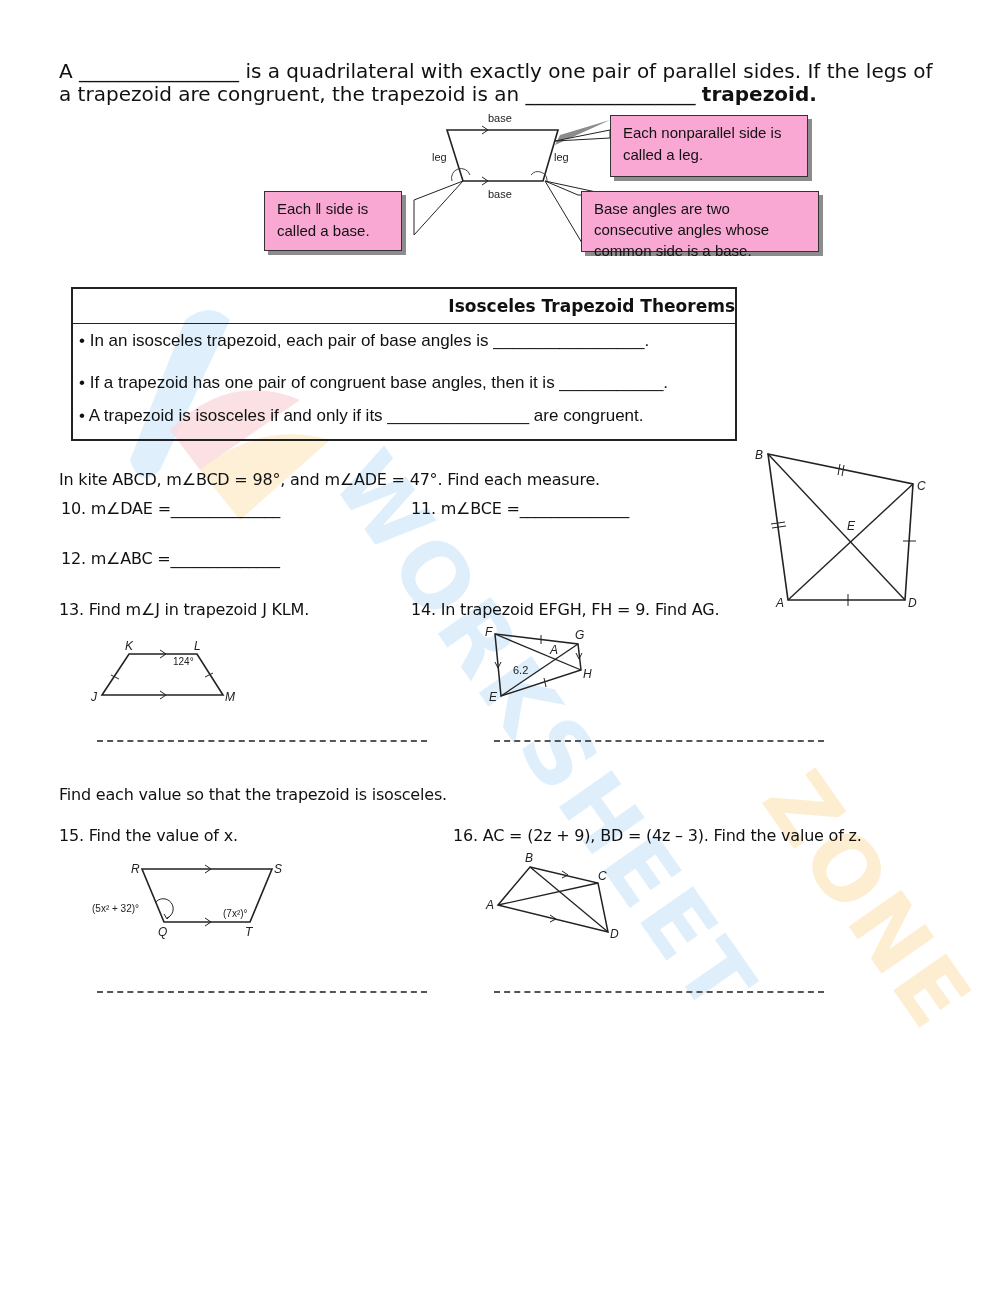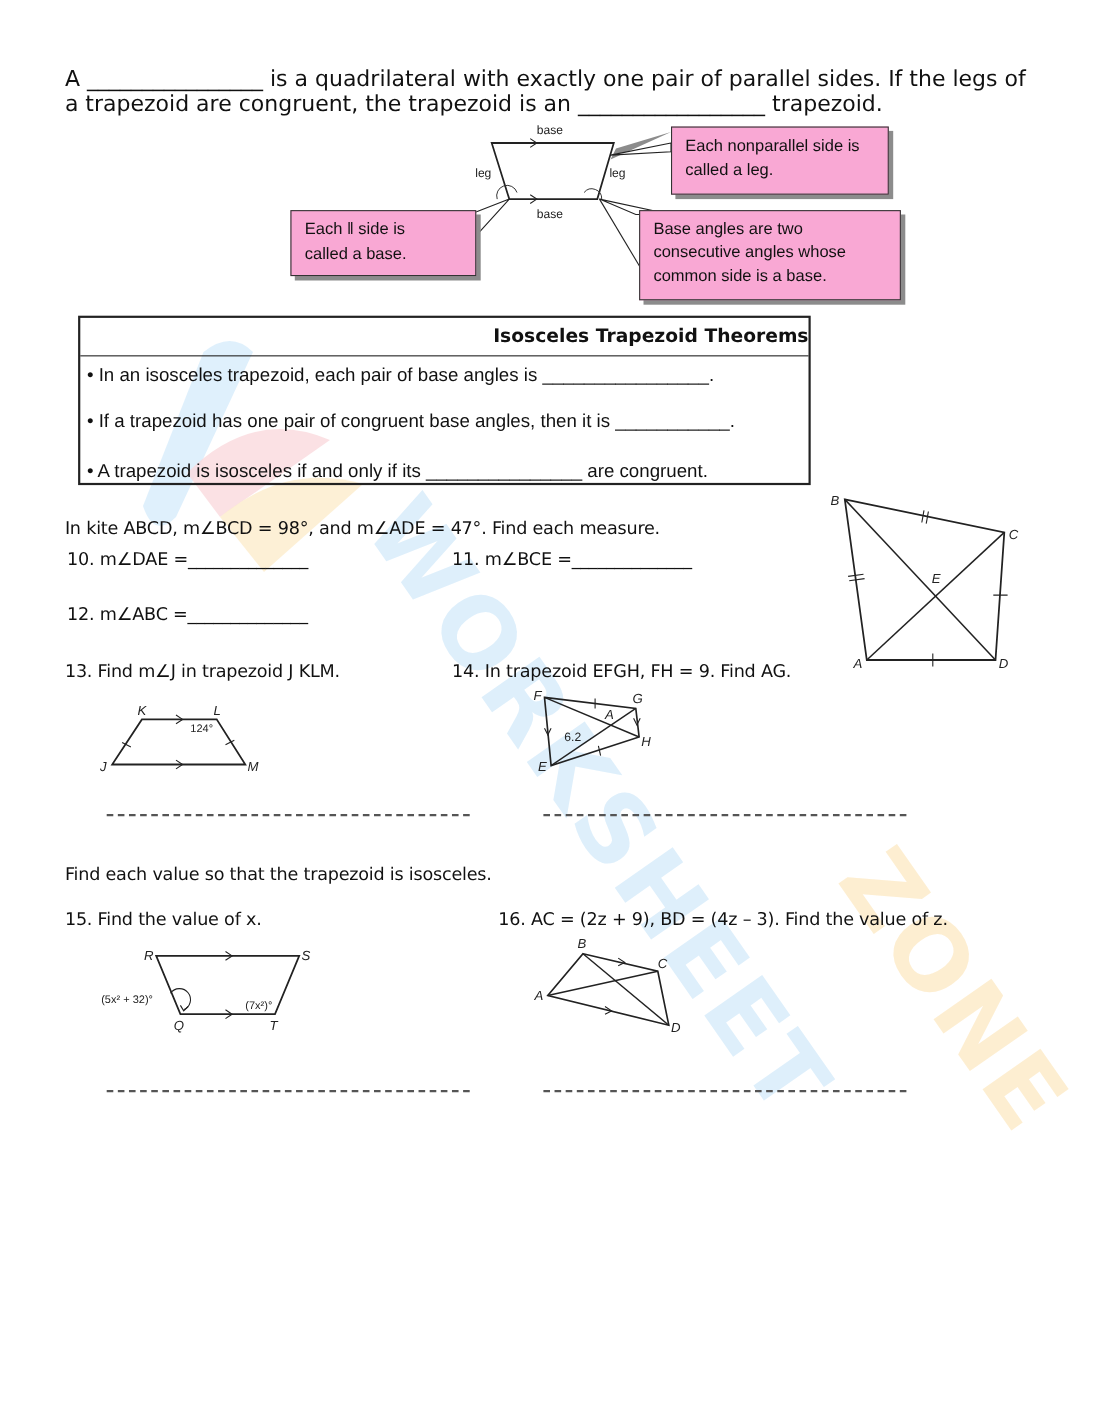--- a/index.html
+++ b/index.html
@@ -1,21 +1,21 @@
 <!DOCTYPE html>
 <html><head>
 <meta charset="utf-8">
 <style>
   html, body { margin: 0; padding: 0; background: #ffffff; }
   body { width: 1000px; height: 1294px; position: relative; overflow: hidden;
          font-family: "DejaVu Sans", sans-serif; color: #111; }
   .abs { position: absolute; }
   .txt { font-size: 16px; white-space: nowrap; letter-spacing: -0.2px; }
   .intro { font-size: 20px; line-height: 23px; white-space: nowrap; }
-  .bold { font-weight: normal; }
+  .bold { font-weight: bold; }
   .callout { position: absolute; background: #f9a8d4; border: 1px solid #333;
              box-shadow: 4px 4px 0 #8c8c8c; font-family: "Liberation Sans", sans-serif;
              font-size: 15px; line-height: 22px; padding: 6px 12px; box-sizing: border-box; }
   .theorems { position: absolute; left: 71px; top: 287px; width: 666px; height: 154px;
               border: 2px solid #222; box-sizing: border-box; background: transparent; }
   .theorems .title { height: 34px; border-bottom: 1px solid #222; text-align: right;
                      font-weight: bold; font-size: 17px; line-height: 34px;
                      font-family: "DejaVu Sans", sans-serif; }
   .theorems .item { position: absolute; left: 6px; font-family: "Liberation Sans", sans-serif;
                     font-size: 17px; white-space: nowrap; }
@@ -62,35 +62,35 @@
   <polygon points="350,25 295,36 350,33" fill="#fff" stroke="#222" stroke-width="1"></polygon>
   <polygon points="154,95 203,76 154,130" fill="#fff" stroke="#222" stroke-width="1"></polygon>
   <polygon points="285,76 318,90 350,90" fill="#fff" stroke="#222" stroke-width="1"></polygon>
   <line x1="285" y1="76" x2="322" y2="138" stroke="#222" stroke-width="1"></line>
 </svg>
 
 <div class="callout" style="left:610px; top:115px; width:198px; height:62px;">
   <div>Each nonparallel side is</div>
   <div>called a leg.</div>
 </div>
-<div class="callout" style="left:264px; top:191px; width:169px; height:60px;">
+<div class="callout" style="left:264px; top:191px; width:138px; height:60px;">
   <div>Each ‖ side is</div>
   <div>called a base.</div>
 </div>
-<div class="callout" style="left:581px; top:191px; width:238px; height:82px; line-height:21px; padding-top:6px;">
+<div class="callout" style="left:581px; top:191px; width:238px; height:61px; line-height:21px; padding-top:6px;">
   <div>Base angles are two</div>
   <div>consecutive angles whose</div>
   <div>common side is a base.</div>
 </div>
 
 <div class="theorems">
   <div class="title">Isosceles Trapezoid Theorems</div>
   <div class="item" style="top:42px;">• In an isosceles trapezoid, each pair of base angles is ________________.</div>
   <div class="item" style="top:84px;">• If a trapezoid has one pair of congruent base angles, then it is ___________.</div>
-  <div class="item" style="top:130px;">• A trapezoid is isosceles if and only if its _______________ are congruent.</div>
+  <div class="item" style="top:117px;">• A trapezoid is isosceles if and only if its _______________ are congruent.</div>
 </div>
 
 <div class="abs txt" style="left:59px; top:470px;text-align:right;">In kite ABCD, m∠BCD = 98°, and m∠ADE = 47°. Find each measure.</div>
 <div class="abs txt" style="left:61px; top:499px;">10.  m∠DAE =______________</div>
 <div class="abs txt" style="left:411px; top:499px;">11.  m∠BCE =______________</div>
 <div class="abs txt" style="left:61px; top:549px;">12.  m∠ABC =______________</div>
 
 <svg class="abs" style="left:745px; top:440px;" width="200" height="180">
   <polygon points="23,14 168,44 160,160 43,160" fill="none" stroke="#222" stroke-width="1.6"></polygon>
   <line x1="23" y1="14" x2="160" y2="160" stroke="#222" stroke-width="1.4"></line>

